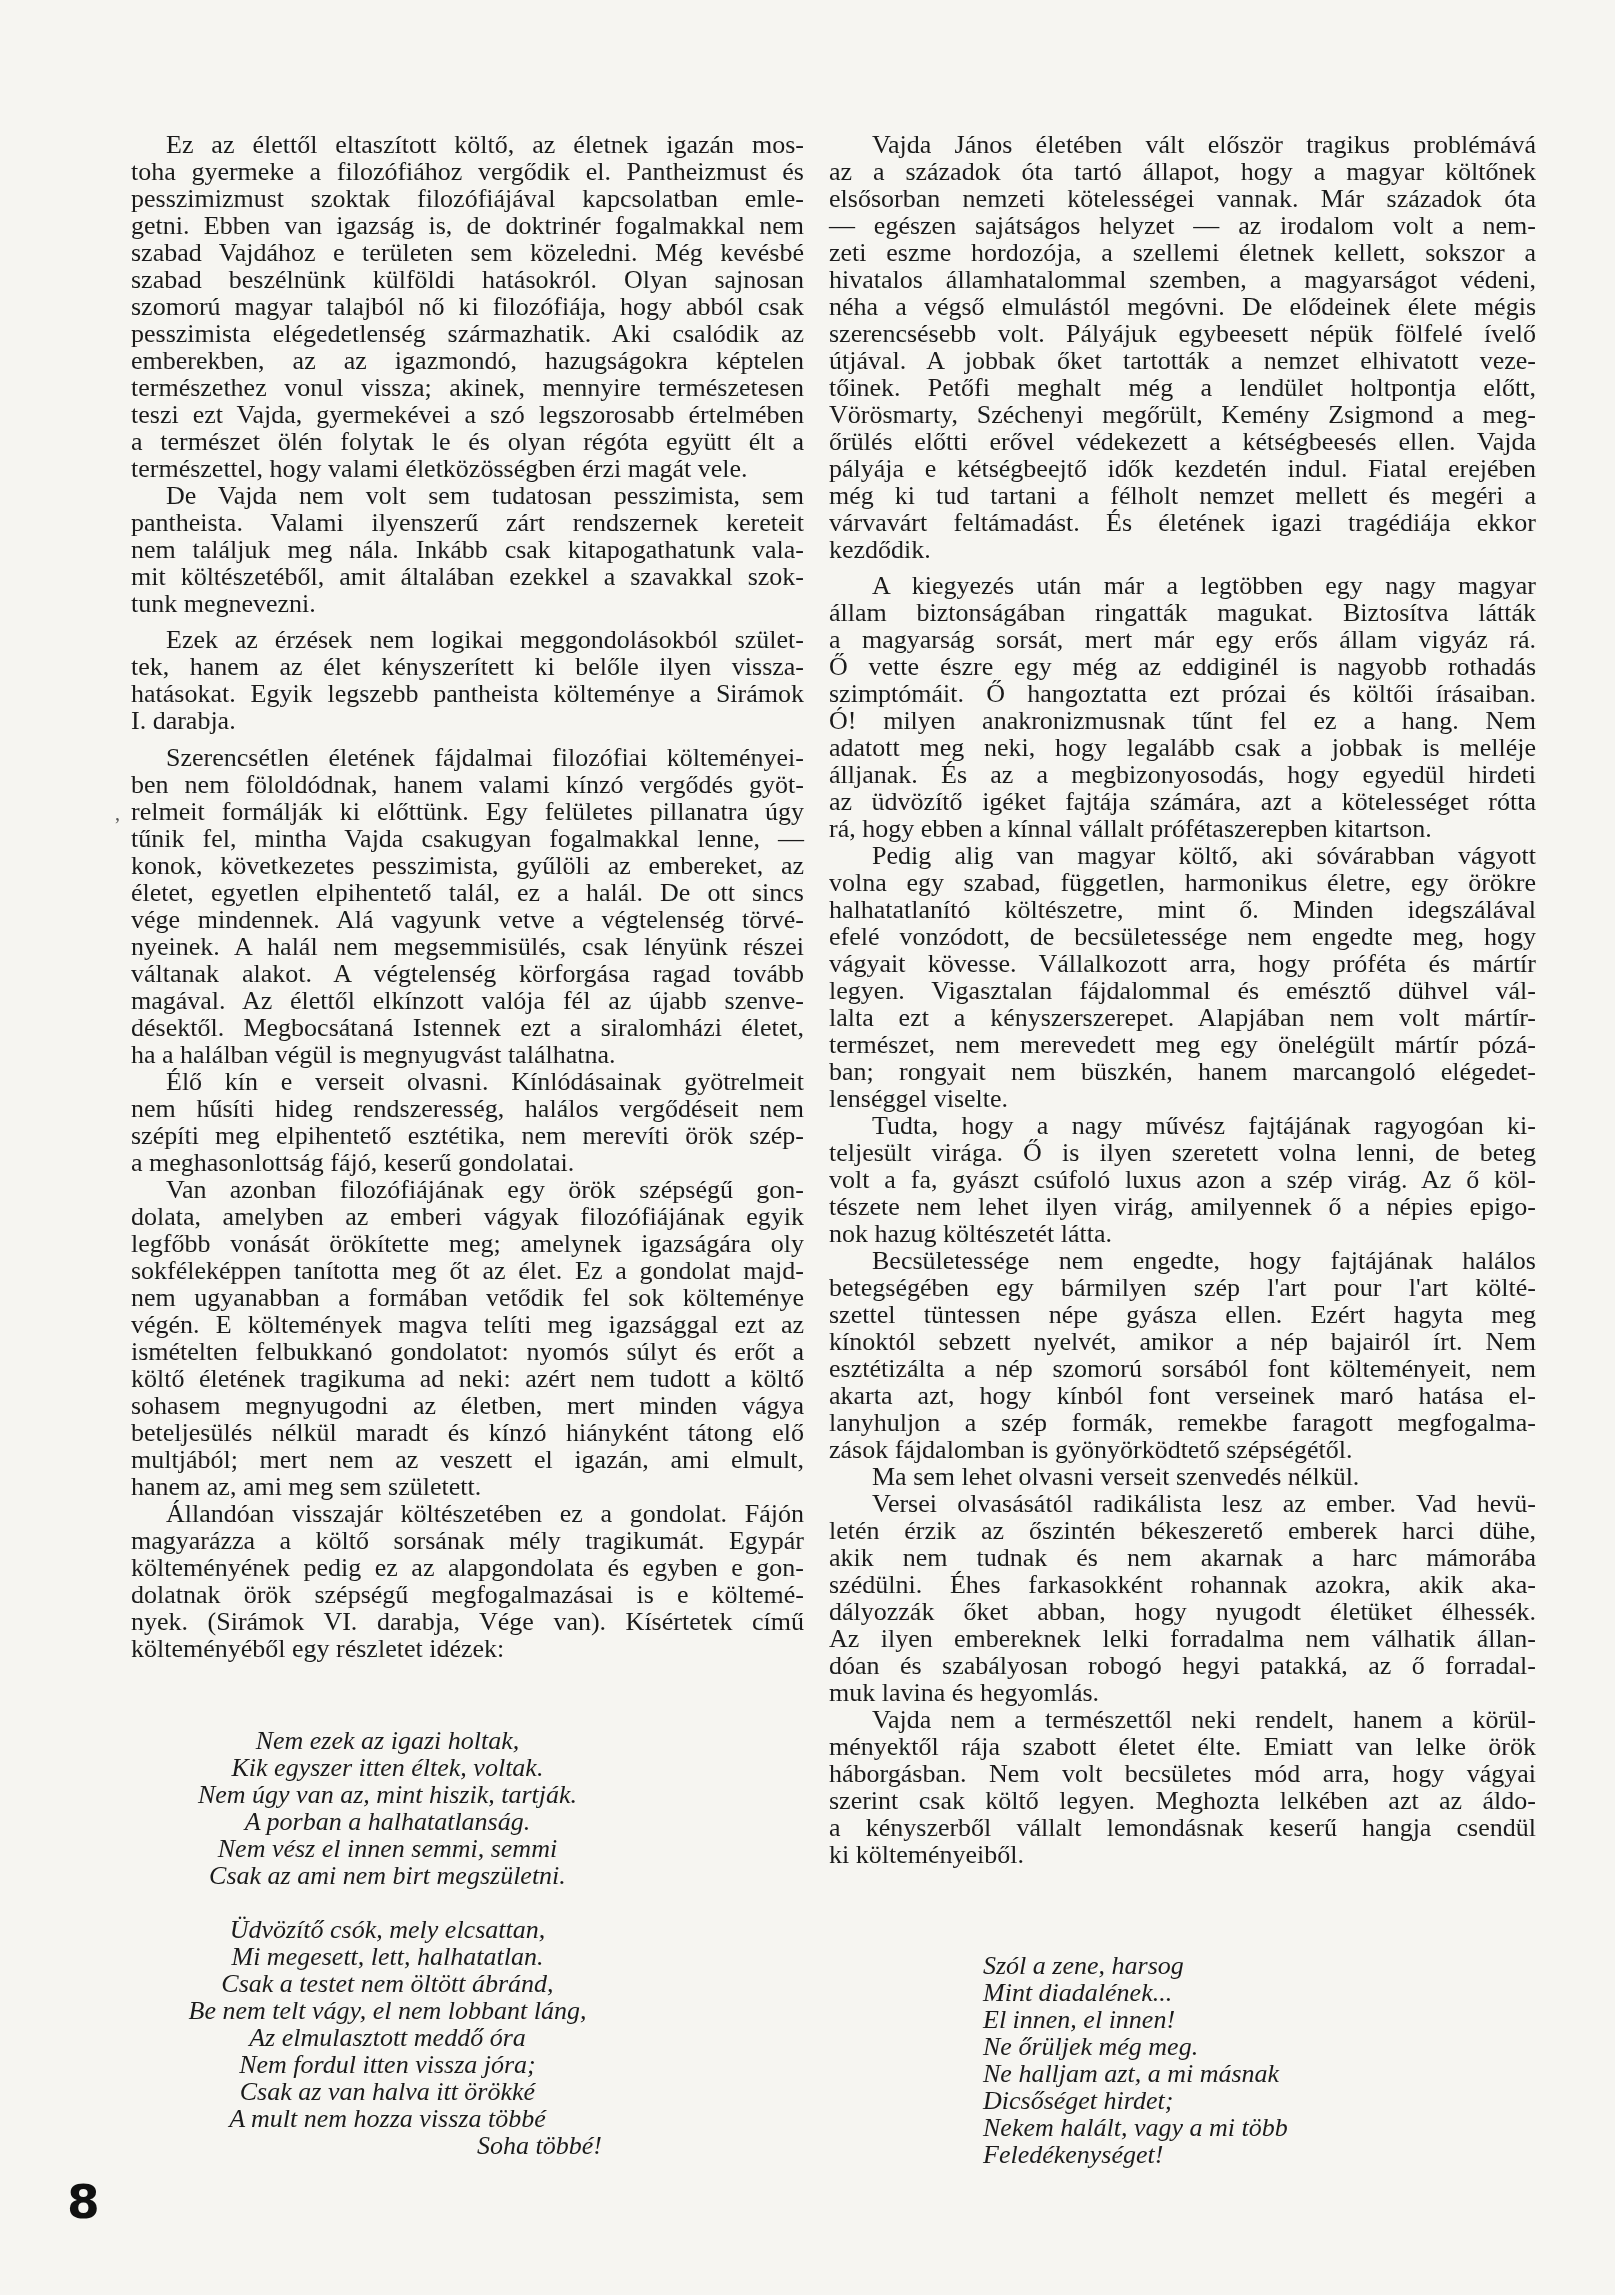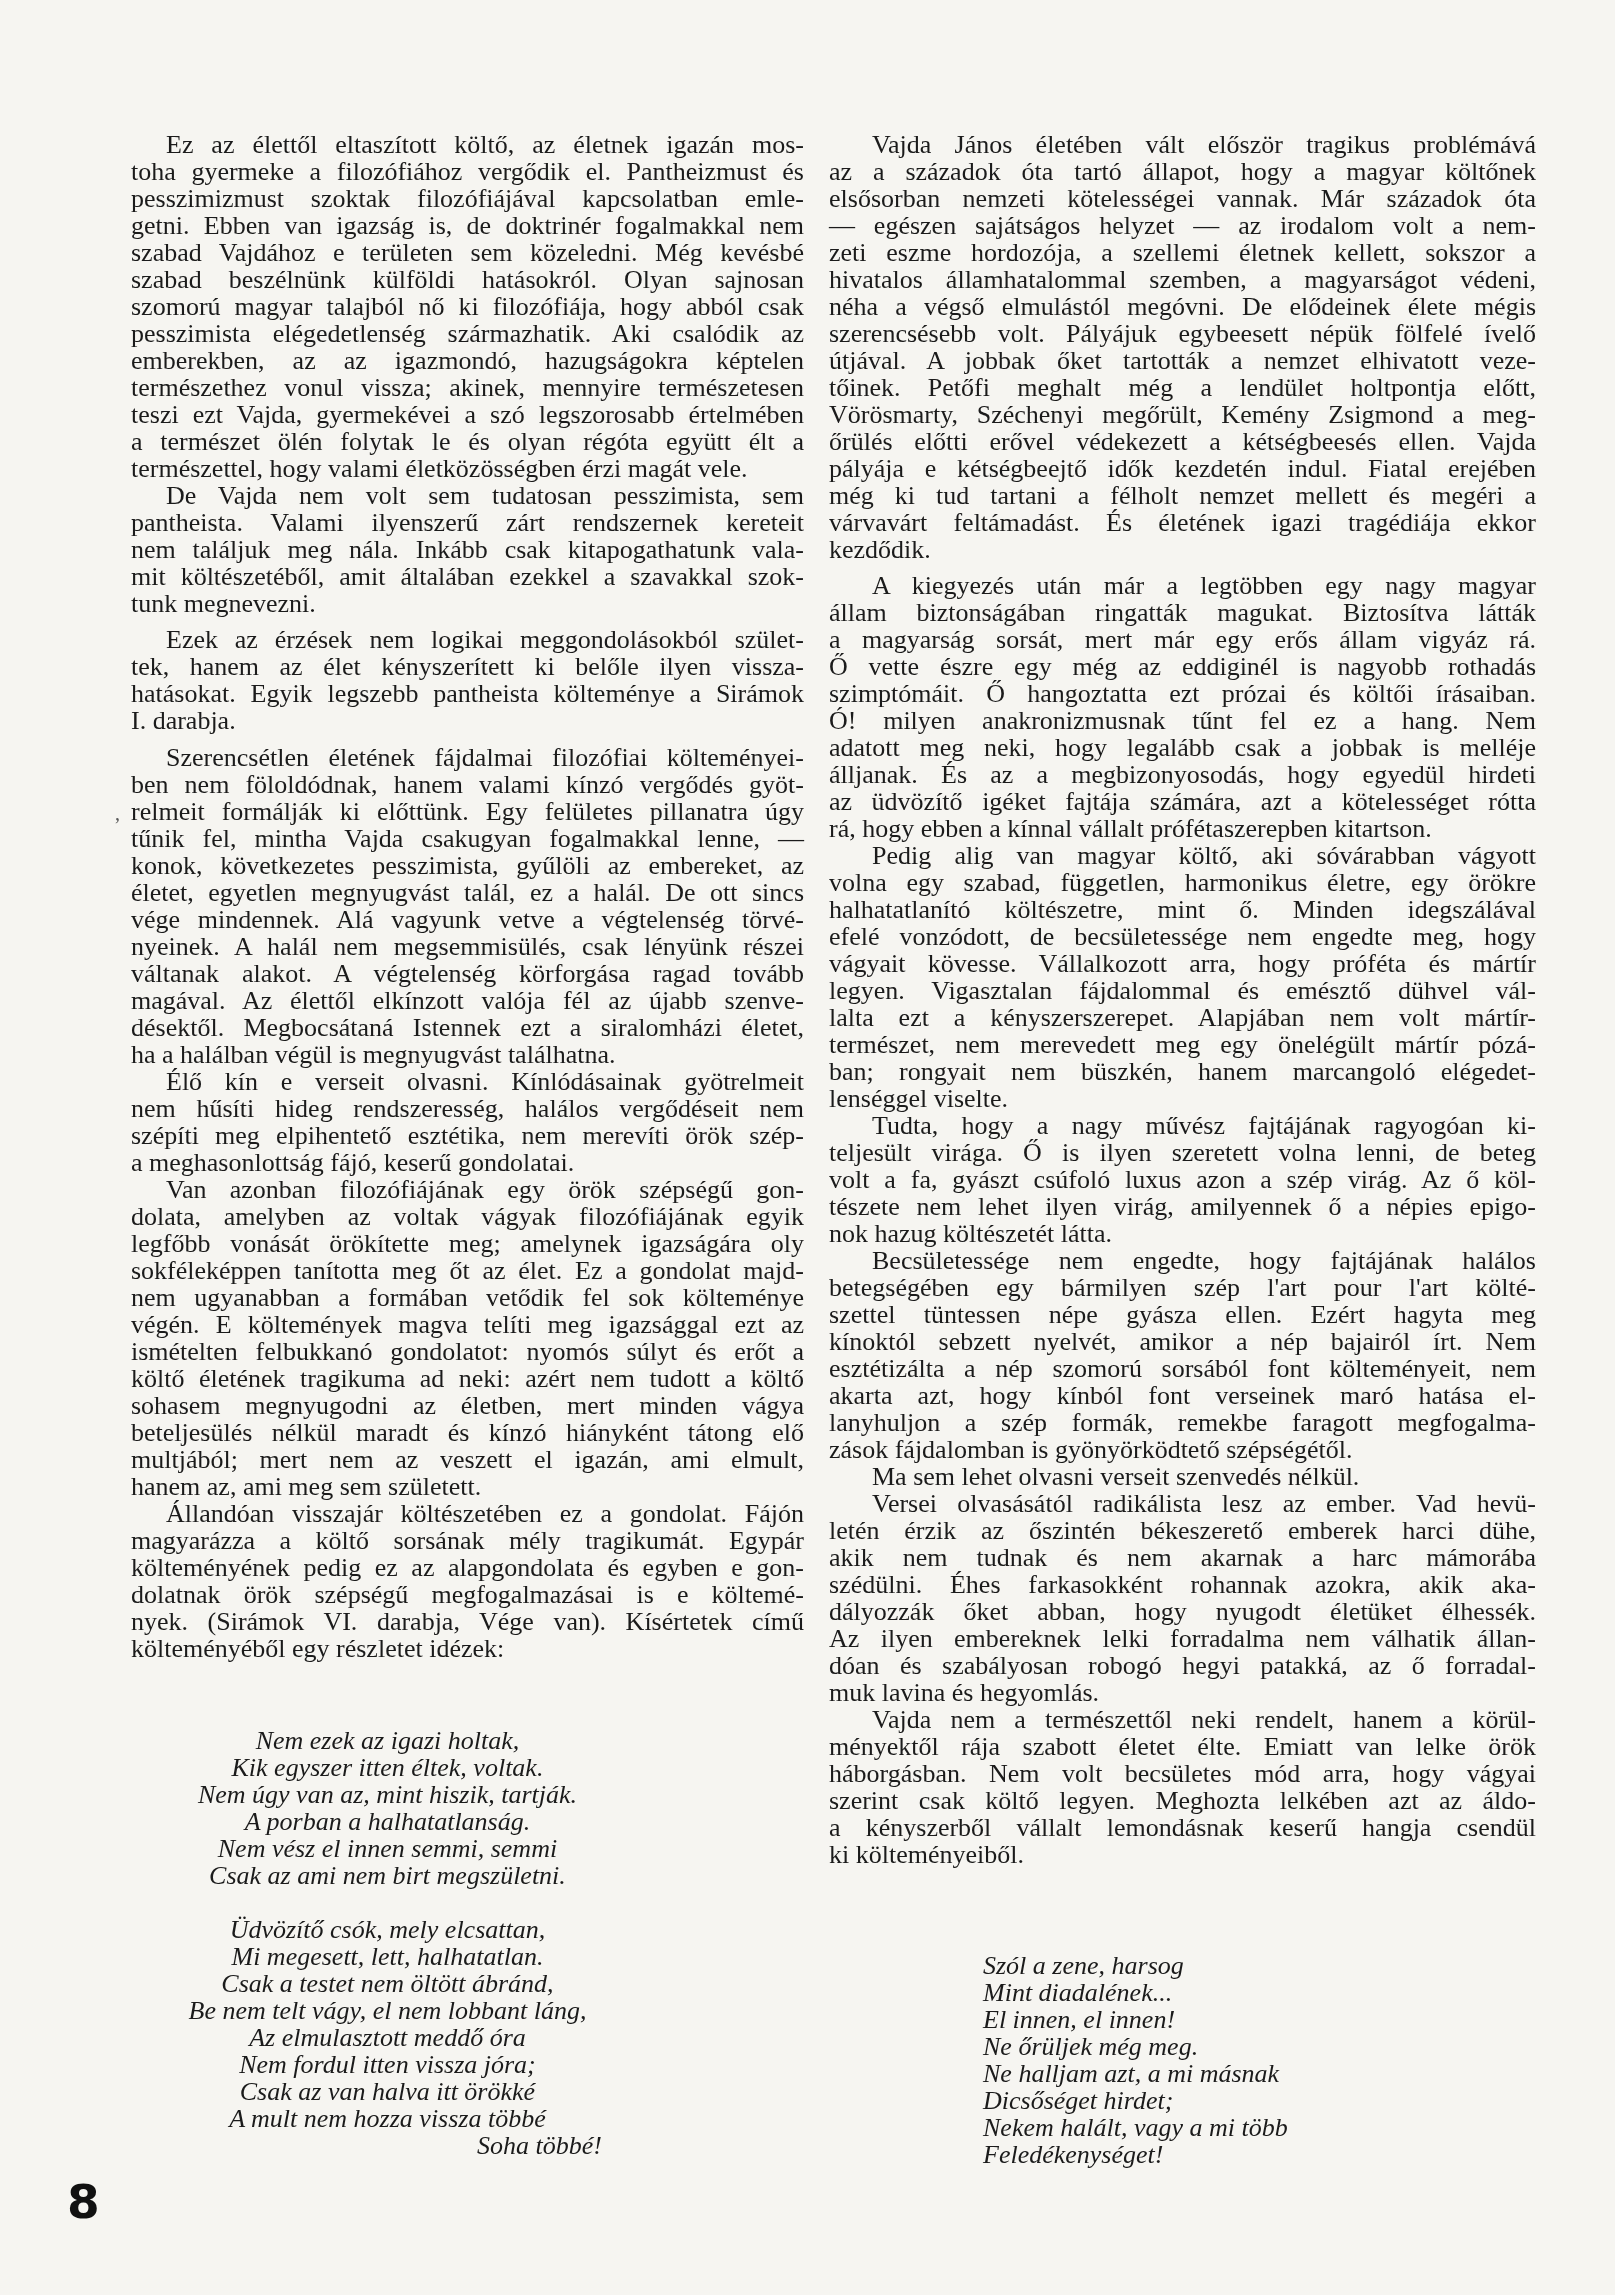--- a/index.html
+++ b/index.html
@@ -70,33 +70,33 @@
     <span class="line indent">Ezek az érzések nem logikai meggondolásokból szület-</span>
     <span class="line ">tek, hanem az élet kényszerített ki belőle ilyen vissza-</span>
     <span class="line ">hatásokat. Egyik legszebb pantheista költeménye a Sirámok</span>
     <span class="line last">I. darabja.</span>
     <div class="para-gap"></div>
     <span class="line indent">Szerencsétlen életének fájdalmai filozófiai költeményei-</span>
     <span class="line ">ben nem föloldódnak, hanem valami kínzó vergődés gyöt-</span>
     <span class="line ">relmeit formálják ki előttünk. Egy felületes pillanatra úgy</span>
     <span class="line ">tűnik fel, mintha Vajda csakugyan fogalmakkal lenne, —</span>
     <span class="line ">konok, következetes pesszimista, gyűlöli az embereket, az</span>
-    <span class="line ">életet, egyetlen megnyugvást talál, ez a halál. De ott sincs</span>
+    <span class="line ">életet, egyetlen elpihentető talál, ez a halál. De ott sincs</span>
     <span class="line ">vége mindennek. Alá vagyunk vetve a végtelenség törvé-</span>
     <span class="line ">nyeinek. A halál nem megsemmisülés, csak lényünk részei</span>
     <span class="line ">váltanak alakot. A végtelenség körforgása ragad tovább</span>
     <span class="line ">magával. Az élettől elkínzott valója fél az újabb szenve-</span>
     <span class="line ">désektől. Megbocsátaná Istennek ezt a siralomházi életet,</span>
     <span class="line last">ha a halálban végül is megnyugvást találhatna.</span>
     <span class="line indent">Élő kín e verseit olvasni. Kínlódásainak gyötrelmeit</span>
     <span class="line ">nem hűsíti hideg rendszeresség, halálos vergődéseit nem</span>
     <span class="line ">szépíti meg elpihentető esztétika, nem merevíti örök szép-</span>
     <span class="line last">a meghasonlottság fájó, keserű gondolatai.</span>
     <span class="line indent">Van azonban filozófiájának egy örök szépségű gon-</span>
-    <span class="line ">dolata, amelyben az voltak vágyak filozófiájának egyik</span>
+    <span class="line ">dolata, amelyben az emberi vágyak filozófiájának egyik</span>
     <span class="line ">legfőbb vonását örökítette meg; amelynek igazságára oly</span>
     <span class="line ">sokféleképpen tanította meg őt az élet. Ez a gondolat majd-</span>
     <span class="line ">nem ugyanabban a formában vetődik fel sok költeménye</span>
     <span class="line ">végén. E költemények magva telíti meg igazsággal ezt az</span>
     <span class="line ">ismételten felbukkanó gondolatot: nyomós súlyt és erőt a</span>
     <span class="line ">költő életének tragikuma ad neki: azért nem tudott a költő</span>
     <span class="line ">sohasem megnyugodni az életben, mert minden vágya</span>
     <span class="line ">beteljesülés nélkül maradt és kínzó hiányként tátong elő</span>
     <span class="line ">multjából; mert nem az veszett el igazán, ami elmult,</span>
     <span class="line last">hanem az, ami meg sem született.</span>

